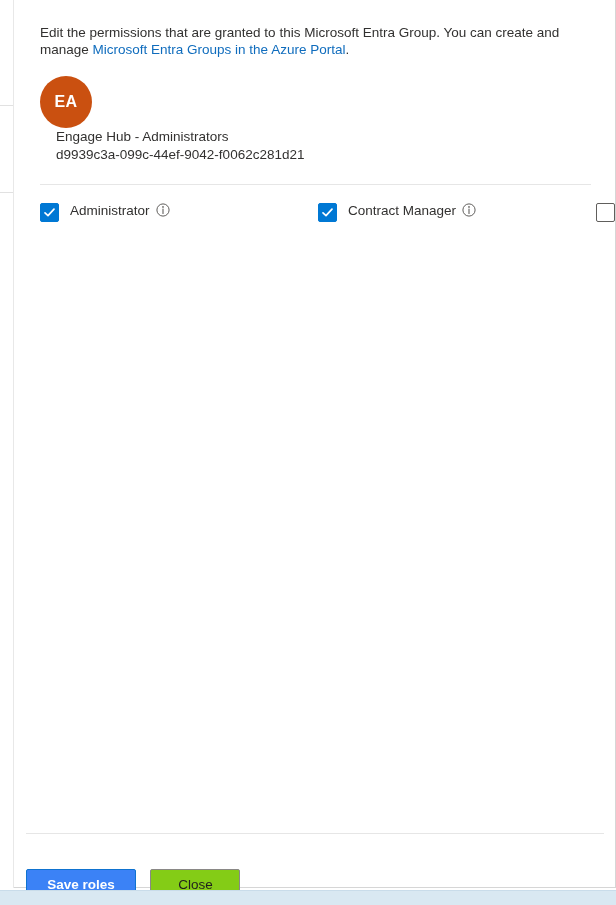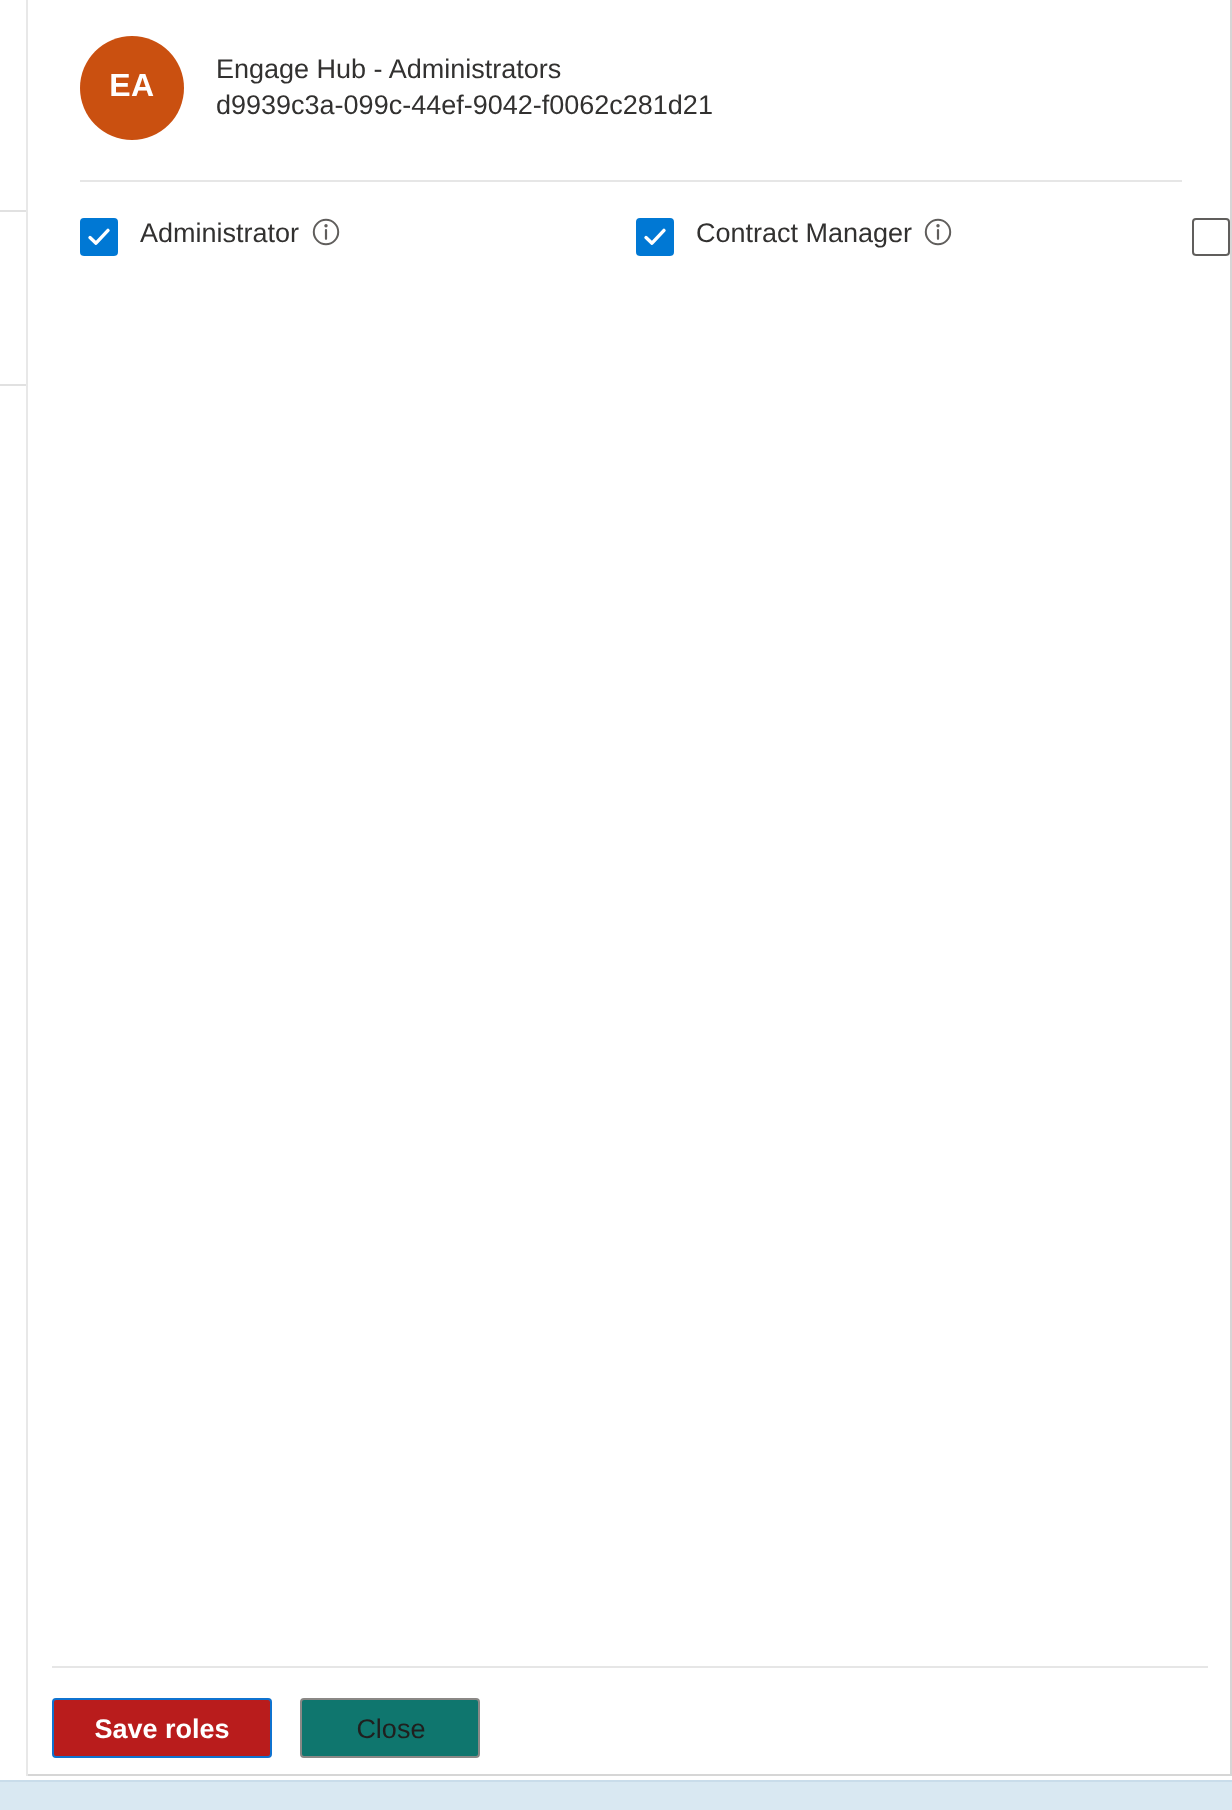--- a/index.html
+++ b/index.html
@@ -100,22 +100,23 @@
     color: #323130;
   }
   .description a {
     color: #0f6cbd;
     text-decoration: none;
   }
 
   
   .group-row {
     display: flex;
-    align-items: center;
+    align-items: flex-start;
     margin: 18px 0 0 12px;
+    flex-direction: column;
   }
   .avatar {
     width: 52px;
     height: 52px;
     border-radius: 50%;
     background: #ca5010;
     color: #ffffff;
     display: flex;
     align-items: center;
     justify-content: center;
@@ -228,47 +229,49 @@
     justify-content: center;
     height: 30px;
     font-size: 13.5px;
     font-family: "Liberation Sans", sans-serif;
     border-radius: 2px;
     cursor: pointer;
     box-sizing: border-box;
     padding: 0 14px;
   }
   .btn-primary {
-    background: #b91c1c;
+    background: #3b82f6;
     color: #ffffff;
     border: 1px solid #0f73d0;
     min-width: 110px;
     font-weight: 600;
+    margin-top: 20px;
   }
   .btn-secondary {
-    background: #0f766e;
+    background: #84cc16;
     color: #201f1e;
     border: 1px solid #8a8886;
     min-width: 90px;
     margin-left: 10px;
   }
 </style>
 </head>
 <body>
 
 <div class="bg-sliver">
   <div class="bg-rule" style="top:105px"></div>
   <div class="bg-rule" style="top:192px"></div>
 </div>
 
 <div class="panel">
 
 
   <div class="content">
 
+    <p class="description"><span>Edit the permissions that are granted to this Microsoft Entra Group. You can create and manage </span><a href="#">Microsoft Entra Groups in the Azure Portal</a><span>.</span></p>
 
     <div class="group-row">
       <div class="avatar">EA</div>
       <div class="group-meta">
         <div class="group-name">Engage Hub - Administrators</div>
         <div class="group-id">d9939c3a-099c-44ef-9042-f0062c281d21</div>
       </div>
     </div>
 
     <div class="divider"></div>

